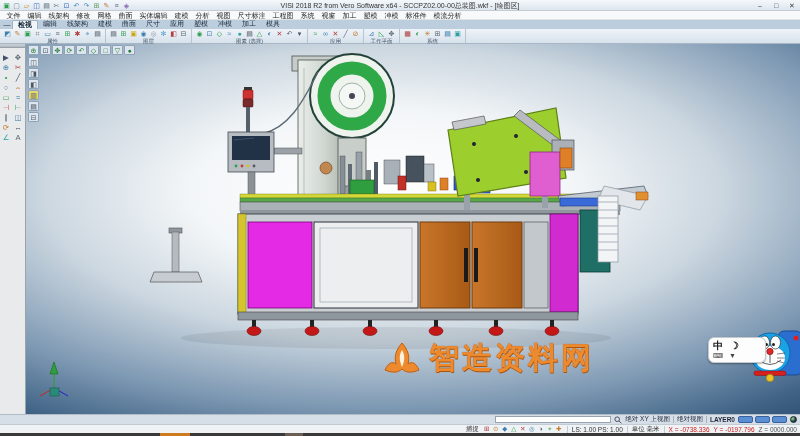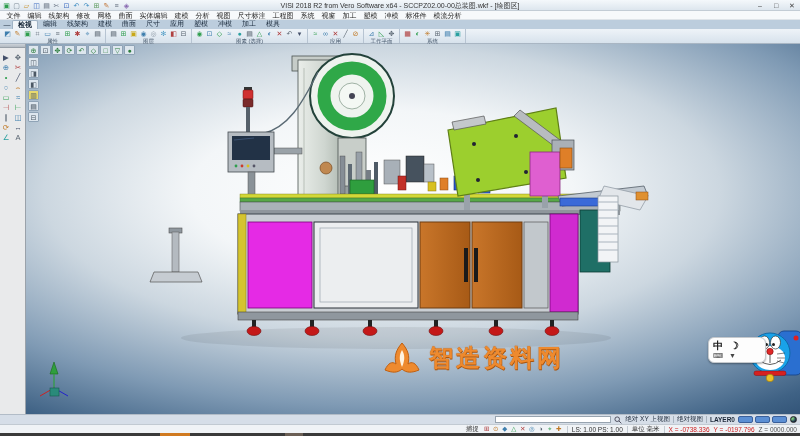--- a/index.html
+++ b/index.html
@@ -43,21 +43,21 @@
  background:radial-gradient(ellipse 95% 85% at 46% 40%, #ffffff 0%, #f3f6f8 26%, #ccd7e0 46%, #7f9ab4 68%, #3f6285 85%, #1d3e63 100%)}
 .vtb-h{position:absolute;left:2px;top:1px;display:flex;gap:1px;z-index:5}
 .vicon{width:11px;height:10px;background:#dde6ee;border:1px solid #8fa3b6;font-size:7px;line-height:9px;text-align:center;color:#2c7d3c;border-radius:1px}
 .vtb-v{position:absolute;left:2px;top:13px;display:flex;flex-direction:column;gap:1px;z-index:5}
 .vtb-v .vicon{color:#4c5864}
 .vicon.active{background:#e8d96e}
 .model-svg{position:absolute;left:0;top:0}
 
 
 .watermark{position:absolute;left:356px;top:296px;display:flex;align-items:center;gap:7px;z-index:6}
-.wm-text{font-size:24px;font-weight:bold;color:#ee8a2e;letter-spacing:3px;text-shadow:0 0 1px #a85510,0.6px 0.6px 0 #a85510;line-height:30px}
+.wm-text{font-size:30px;font-weight:bold;color:#ee8a2e;letter-spacing:3px;text-shadow:0 0 1px #a85510,0.6px 0.6px 0 #a85510;line-height:30px}
 
 
 .ime-group{position:absolute;left:682px;top:284px;z-index:7;width:110px;height:60px}
 .ime-bar{position:absolute;left:0;top:9px;width:58px;height:26px;background:#fdfdfd;border:1px solid #c5c9cd;border-radius:6px;box-shadow:0 1px 2px rgba(0,0,0,.35);padding:2px 4px}
 .ime-row1{display:flex;align-items:center;gap:7px;font-size:10px;color:#1a1a1a;font-weight:bold;line-height:11px}
 .ime-row2{display:flex;align-items:center;gap:6px;font-size:7px;color:#444;line-height:9px}
 .doraemon{position:absolute;left:38px;top:0}
 
 
 .view-bar{position:absolute;left:0;top:414px;width:800px;height:10px;background:#d6dee8;border-top:1px solid #b2bcc7;display:flex;align-items:center;justify-content:flex-end;font-size:6.5px;color:#1c2838;gap:3px;padding-right:3px}

